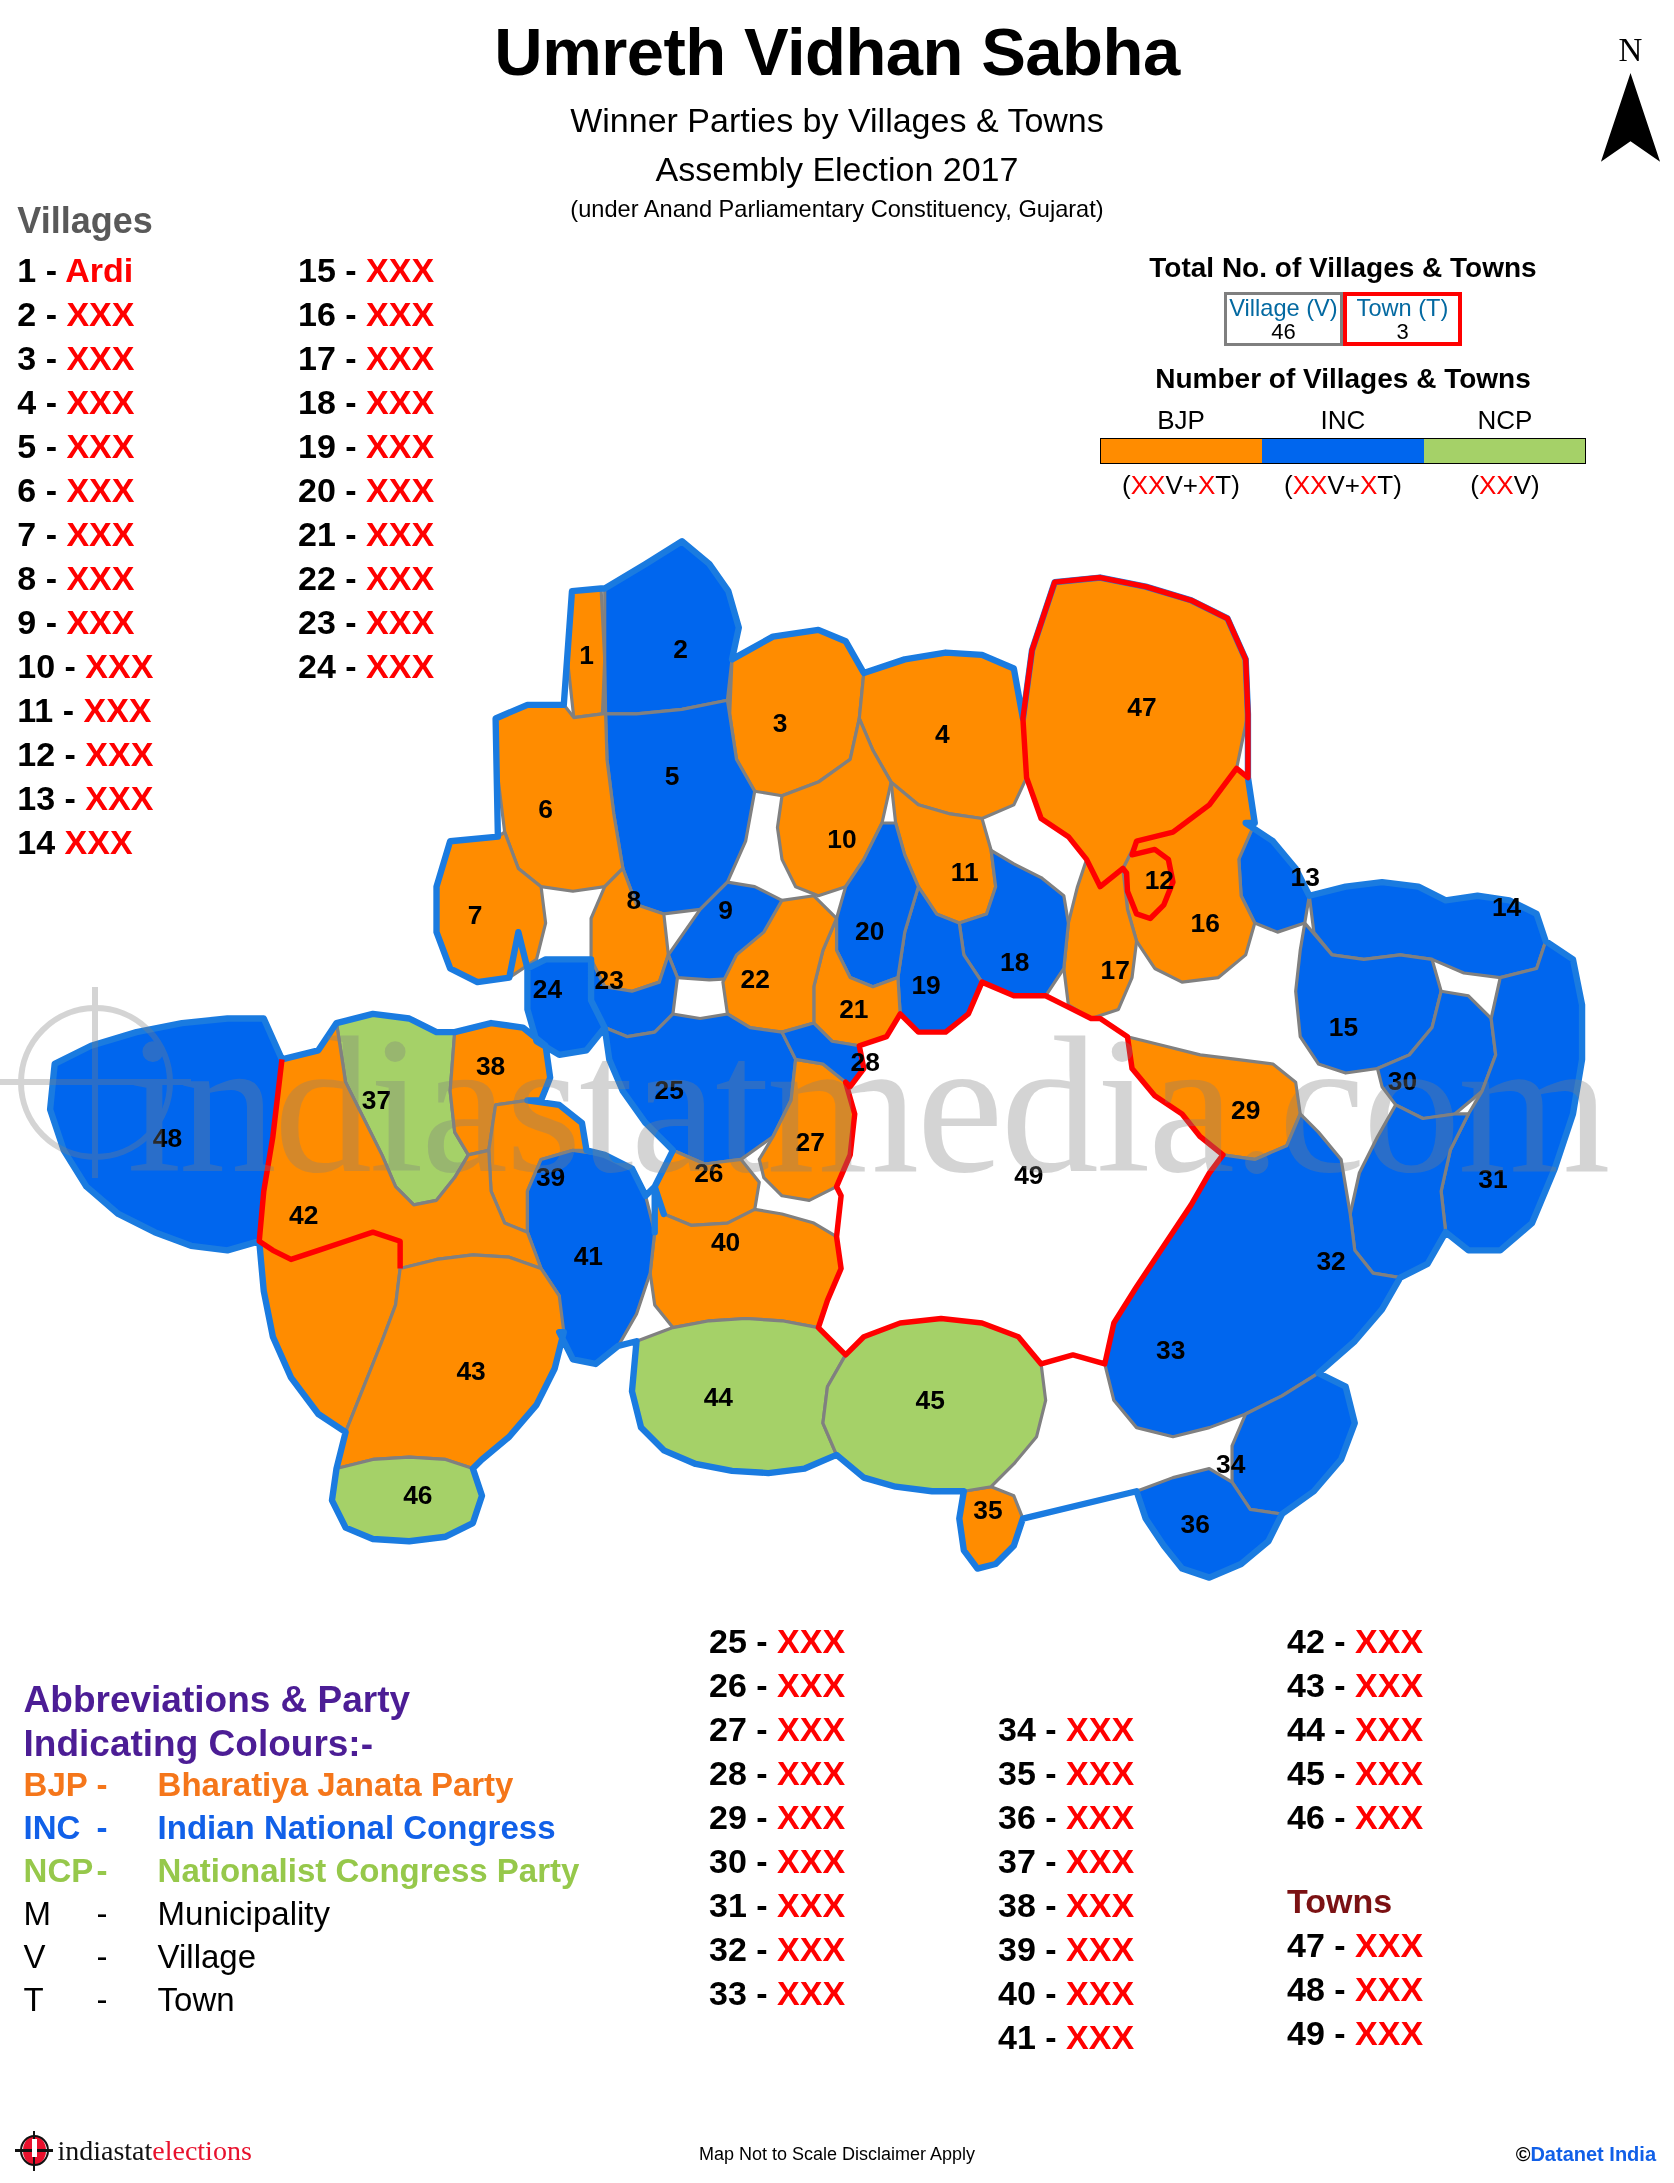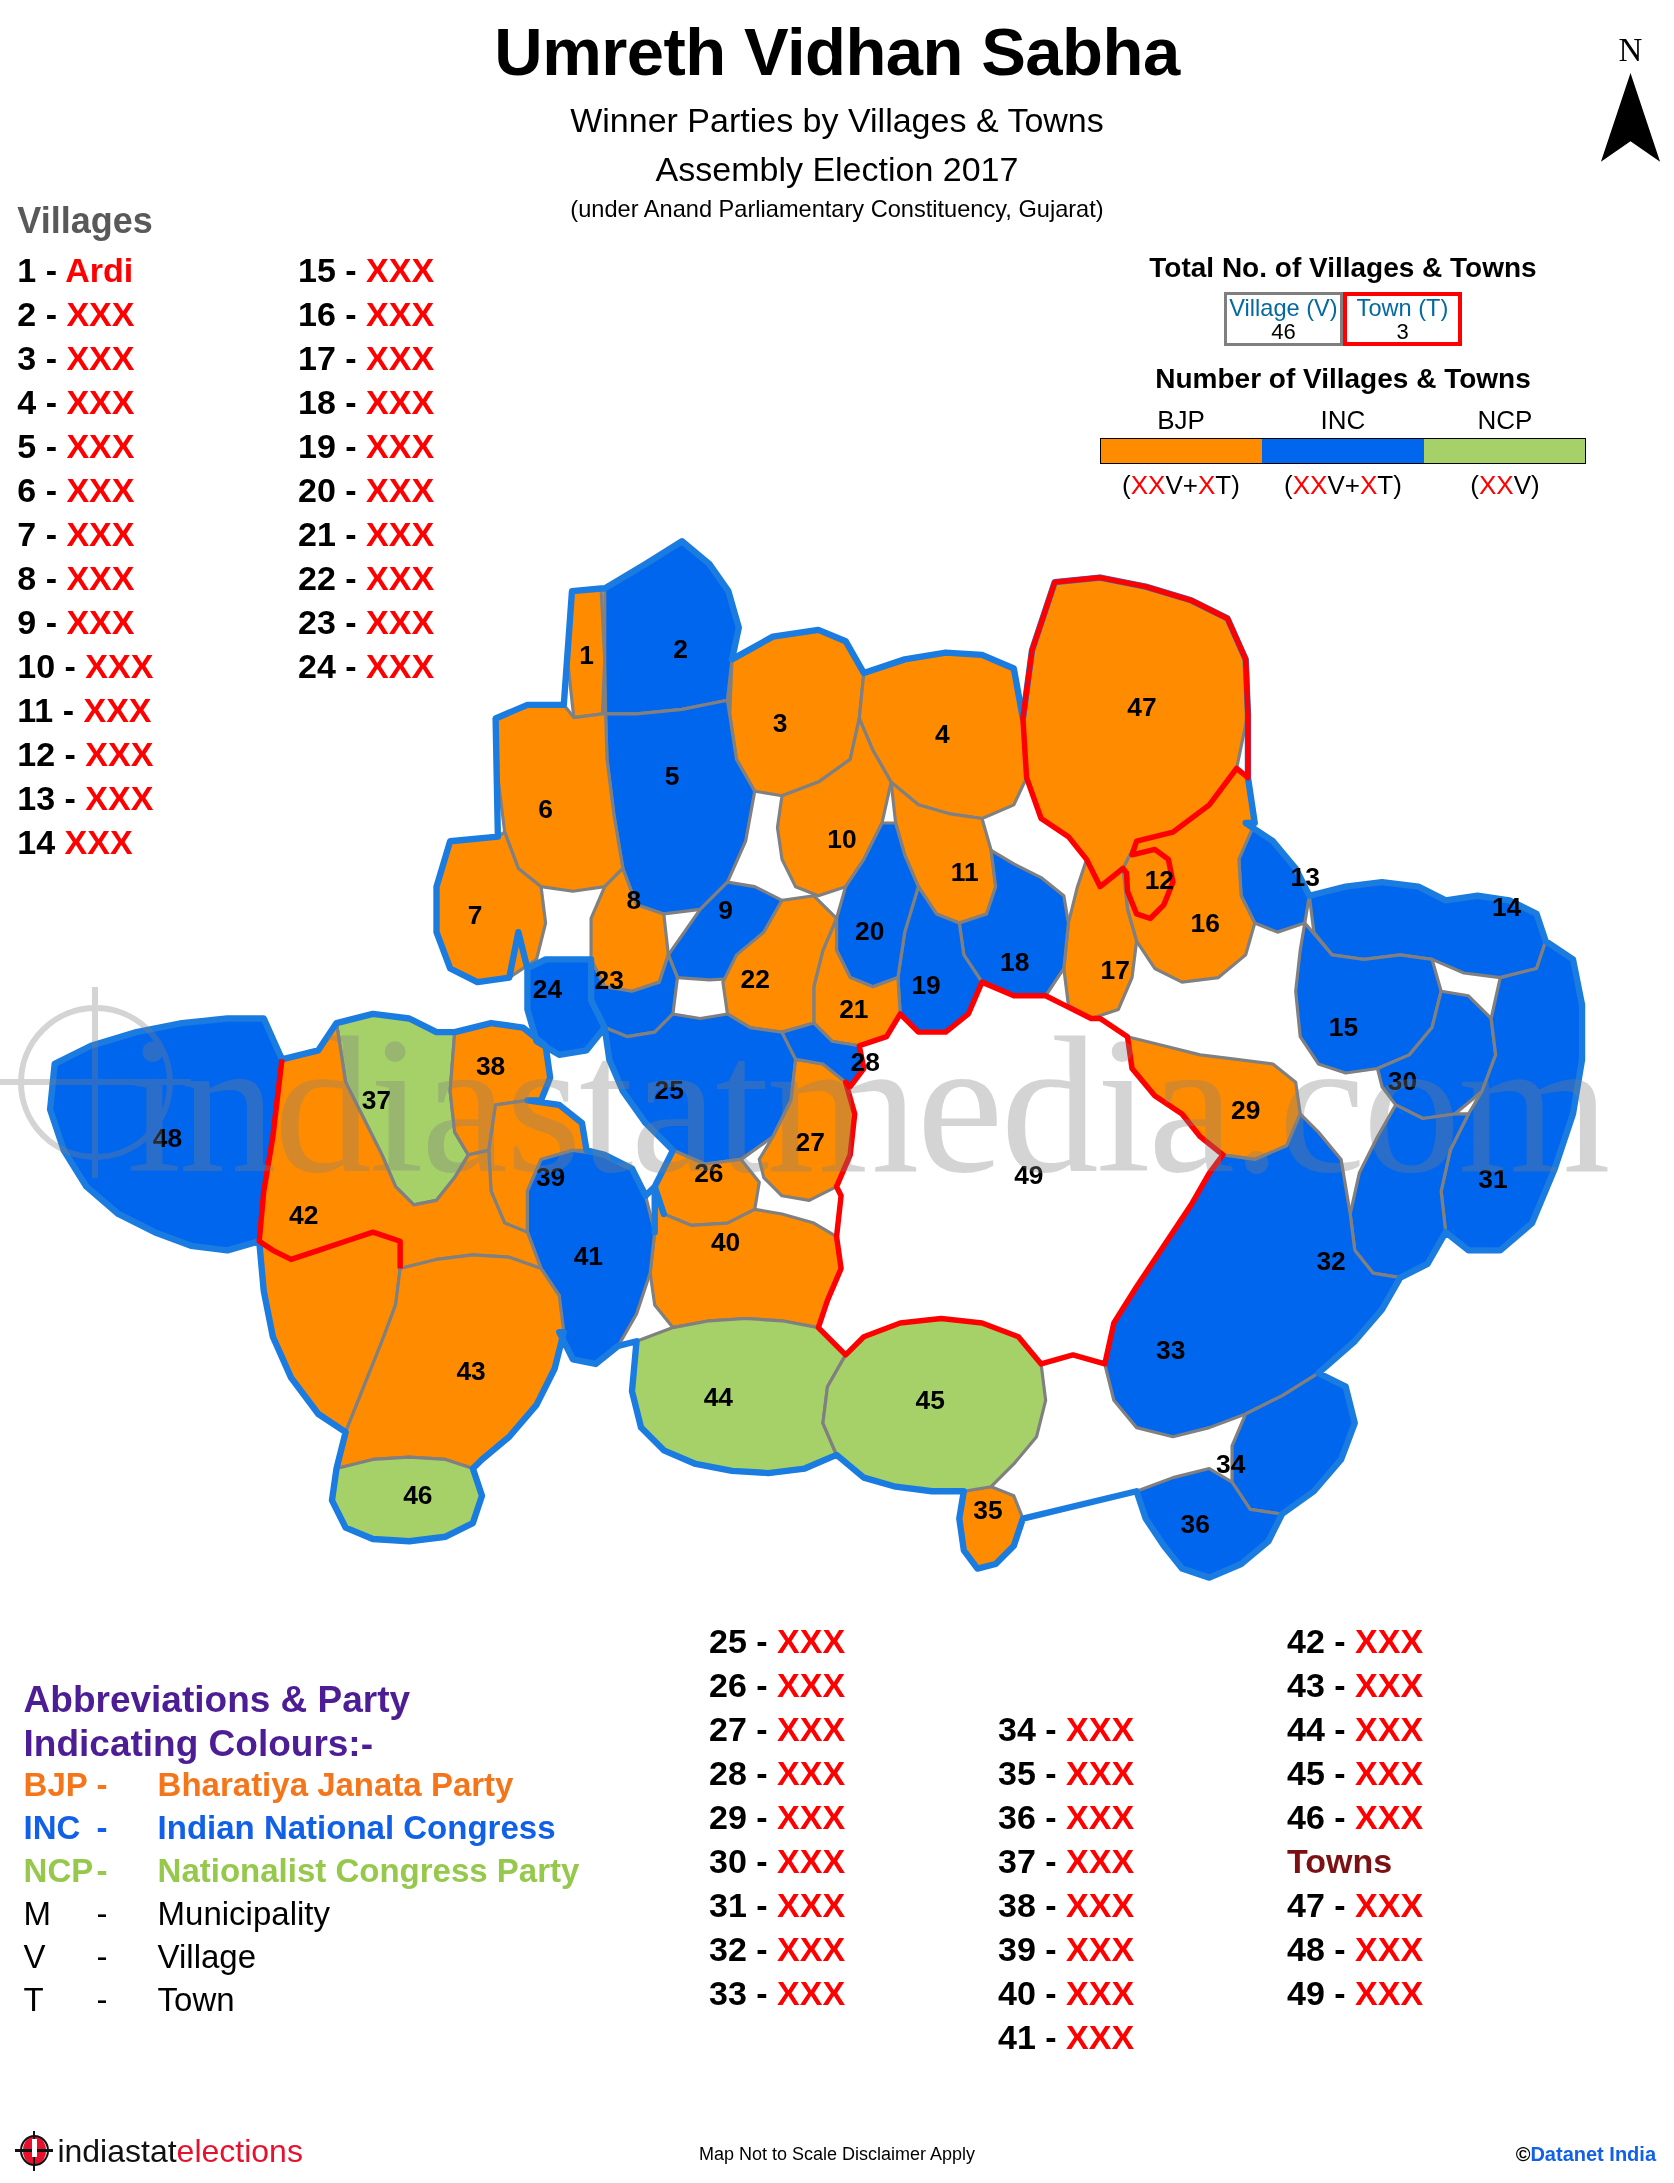--- a/index.html
+++ b/index.html
@@ -111,21 +111,21 @@
   
   #blist-a { position:absolute; left:709px; top:1619px; }
   #blist-b { position:absolute; left:998px; top:1707px; }
   #blist-c { position:absolute; left:1287px; top:1619px; }
   .brow {
     font-size:34px; font-weight:bold; color:#000;
     height:44px; line-height:44px; white-space:nowrap;
   }
   .brow .bname { color:#FF0000; }
   .towns-head { font-size:34px; font-weight:bold; color:#7B1113;
-                height:44px; line-height:44px; }
+                height:44px; line-height:44px;margin-top:40px; }
 
   
   #abbrev { position:absolute; left:23.6px; top:1678px; width:646px; }
   #abbrev .ab-title {
     font-size:37px; font-weight:bold; color:#4c1d95; line-height:44px;
   }
   .ab-row { display:flex; align-items:baseline; height:43px; white-space:nowrap; }
   .ab-row .ab-key  { width:73px; font-size:33px; }
   .ab-row .ab-dash { width:28px; font-size:33px; }
   .ab-row .ab-val  { font-size:33px;margin-left:33px; }
@@ -147,21 +147,21 @@
   #brand .logo-idot {
     position:absolute; left:14px; top:5px; width:4.5px; height:3.6px; background:#fff;
   }
   #brand .logo-ring {
     position:absolute; left:1.8px; top:0.9px; width:29px; height:31px;
     border:2.3px solid #111; border-radius:50%;
   }
   #brand .logo-cross-h { position:absolute; left:-2.7px; top:15px; width:38px; height:2.3px; background:#111; }
   #brand .logo-cross-v { position:absolute; left:15px; top:-3.6px; width:2.3px; height:40px; background:#111; }
   #brand .bt {
-    font-family:Liberation Sans, sans-serif; font-size:32px; line-height:28px;
+    font-family:Liberation Serif, serif; font-size:28px; line-height:28px;
   }
   #brand .bt-a { color:#111; }
   #brand .bt-b { color:#E8112D; }
   #disclaimer {
     position:absolute; left:0; top:16.4px; width:1674px; text-align:center;
     font-size:18px; color:#000;
   }
   #copyright {
     position:absolute; right:18px; top:14.5px;
     font-size:20px; font-weight:bold; color:#1160E8; white-space:nowrap;

